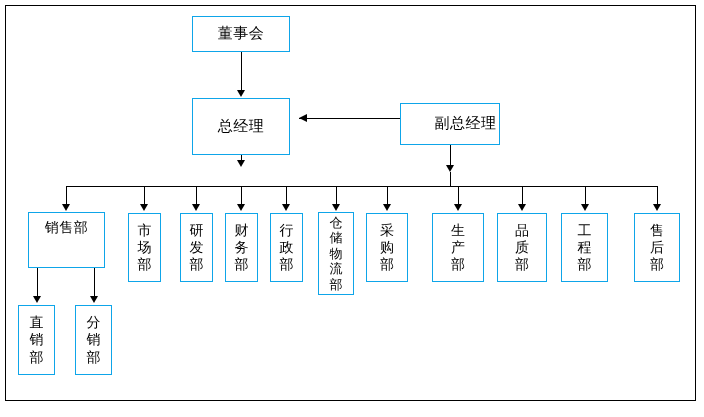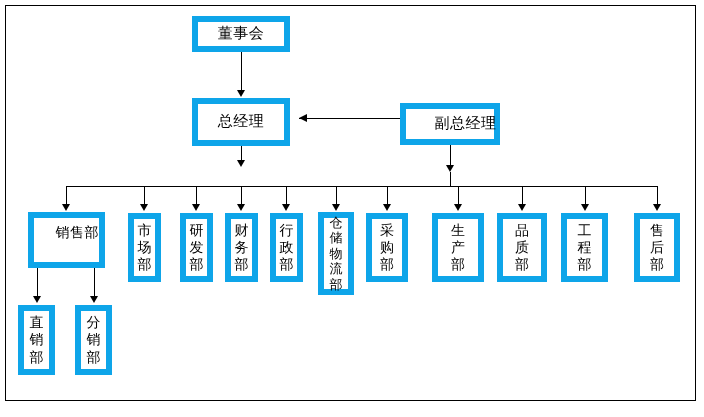--- a/index.html
+++ b/index.html
@@ -22,21 +22,21 @@
     left: 5px;
     top: 5px;
     width: 691px;
     height: 396px;
     border: 1px solid #000000;
     box-sizing: border-box;
   }
   
   .node {
     position: absolute;
-    border: 6px solid #0ea5e9;
+    border: 1px solid #0ea5e9;
     background: #ffffff;
     box-sizing: border-box;
     color: #000000;
     line-height: 1.02;
     z-index: 3;
   }
   .node .lbl {
     display: block;
     text-align: center;
     white-space: pre;
@@ -48,21 +48,21 @@
     justify-content: center;
   }
   .node.horiz .lbl {
     font-size: 15px;
     letter-spacing: 0.5px;
   }
   
   .node.topalign {
     display: flex;
     align-items: flex-start;
-    justify-content: flex-end;
+    justify-content: center;
     padding-top: 7px;
   }
   .node.topalign .lbl {
     font-size: 14px;
     letter-spacing: 0.5px;
   }
   
   .node.vert {
     display: flex;
     align-items: center;
@@ -158,21 +158,21 @@
 
   <div class="vline" style="left:37px; top:268px; height:30px;"></div>
   <div class="arrow-down" style="left:33px; top:296px;"></div>
   <div class="vline" style="left:94px; top:268px; height:30px;"></div>
   <div class="arrow-down" style="left:90px; top:296px;"></div>
 
   <div class="node horiz" style="left:192px; top:16px; width:98px; height:36px;">
     <span class="lbl">董事会</span>
   </div>
 
-  <div class="node horiz" style="left:192px; top:98px; width:98px; height:48px;">
+  <div class="node horiz" style="left:192px; top:98px; width:98px; height:57px;">
     <span class="lbl">总经理</span>
   </div>
 
   <div class="node horiz" style="left:400px; top:103px; width:100px; height:42px;padding-left:31px;">
     <span class="lbl">副总经理</span>
   </div>
 
   <div class="node topalign" style="left:28px; top:212px; width:77px; height:56px;">
     <span class="lbl">销售部</span>
   </div>

